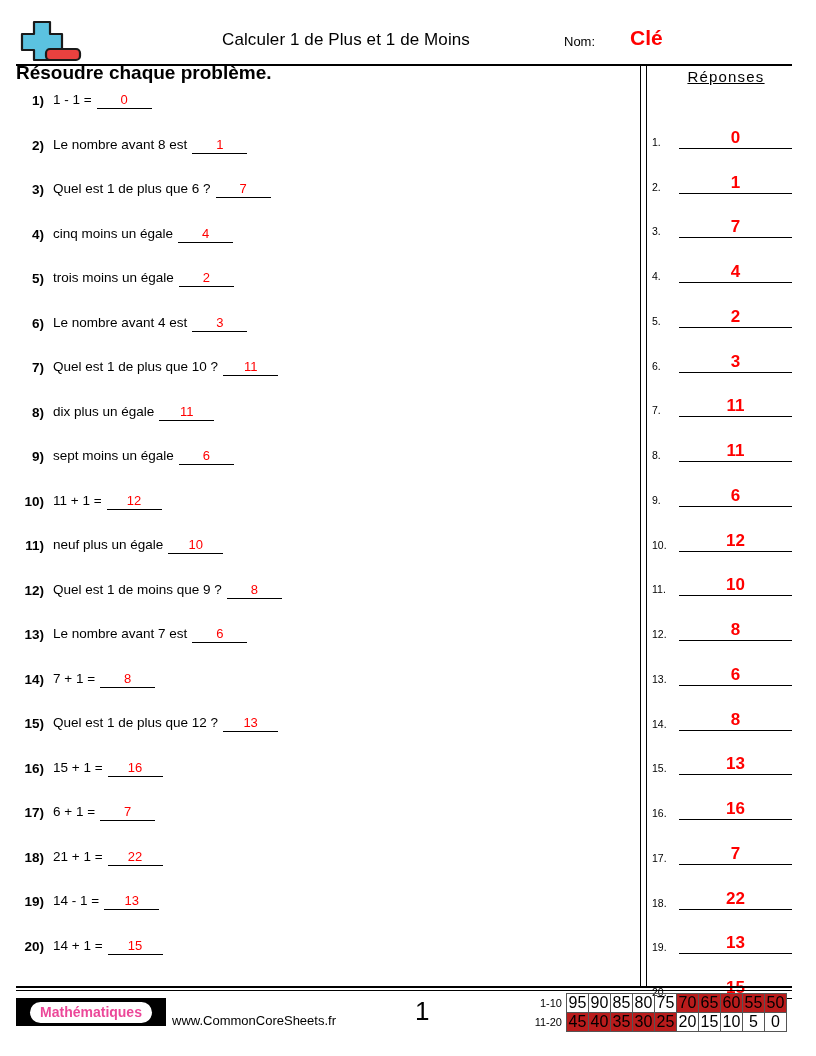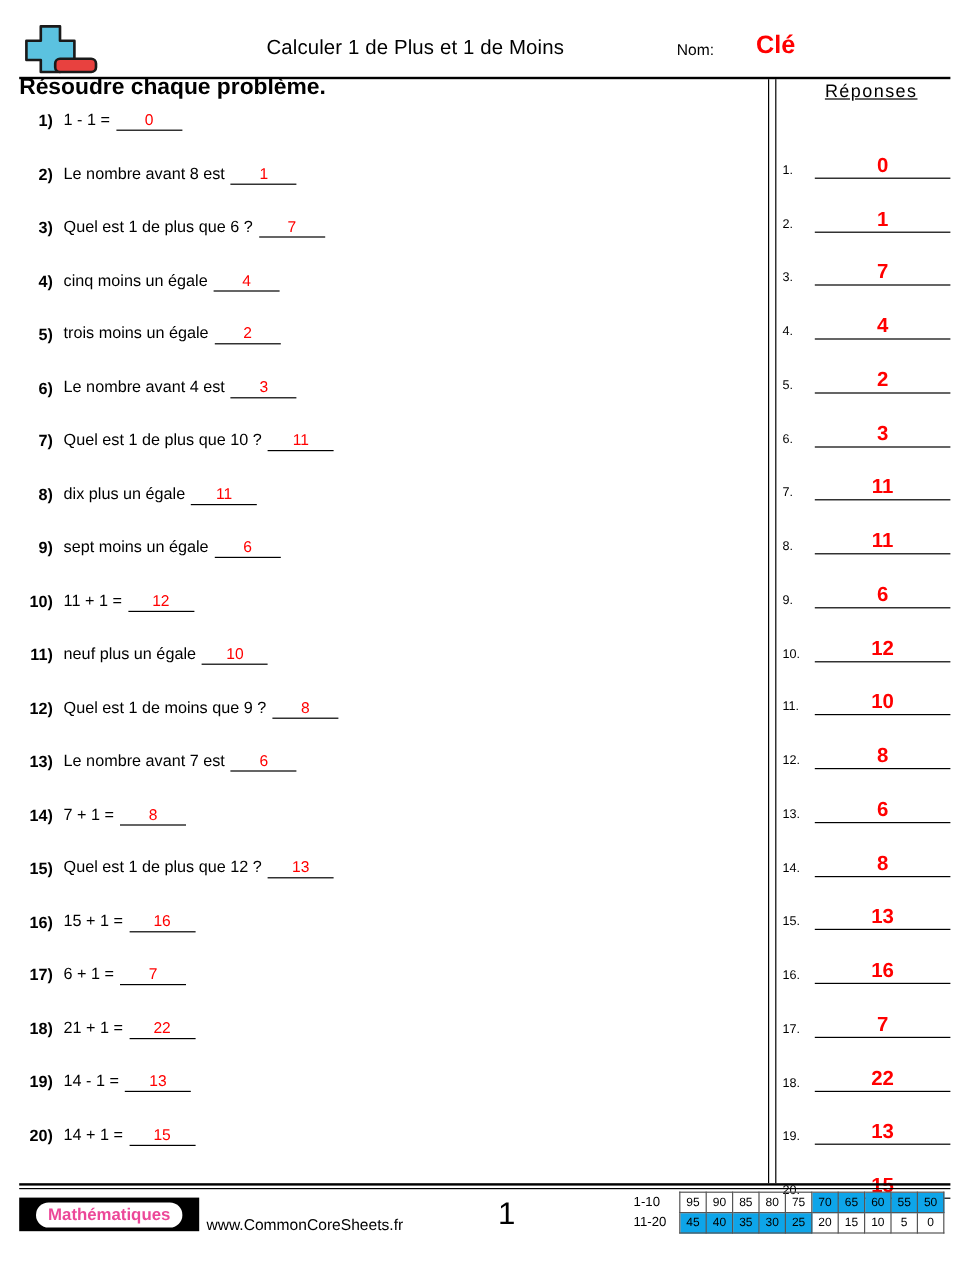--- a/index.html
+++ b/index.html
@@ -128,27 +128,27 @@
 
   
   .score{
     position:absolute;left:528px;top:993px;
     font-size:11px;
   }
   .score table{border-collapse:collapse;}
   .score td{
     border:1px solid #555;
     width:21px;height:16px;text-align:center;vertical-align:middle;
-    font-size:10px;padding:0;
+    font-size:16px;padding:0;
   }
   .score td.rowlab{
-    border:none;width:34px;text-align:left;padding-right:4px;
+    border:none;width:34px;text-align:right;padding-right:4px;
     font-size:11px;
   }
-  .score td.hl{background:#0ea5e9;margin-left:43px;}
+  .score td.hl{background:#b91c1c;margin-left:43px;}
 </style>
 </head>
 <body>
 
 <div class="page">
 
   <div class="header">
 
     <div class="logo">
       <svg width="78" height="46" viewBox="0 0 78 46">

